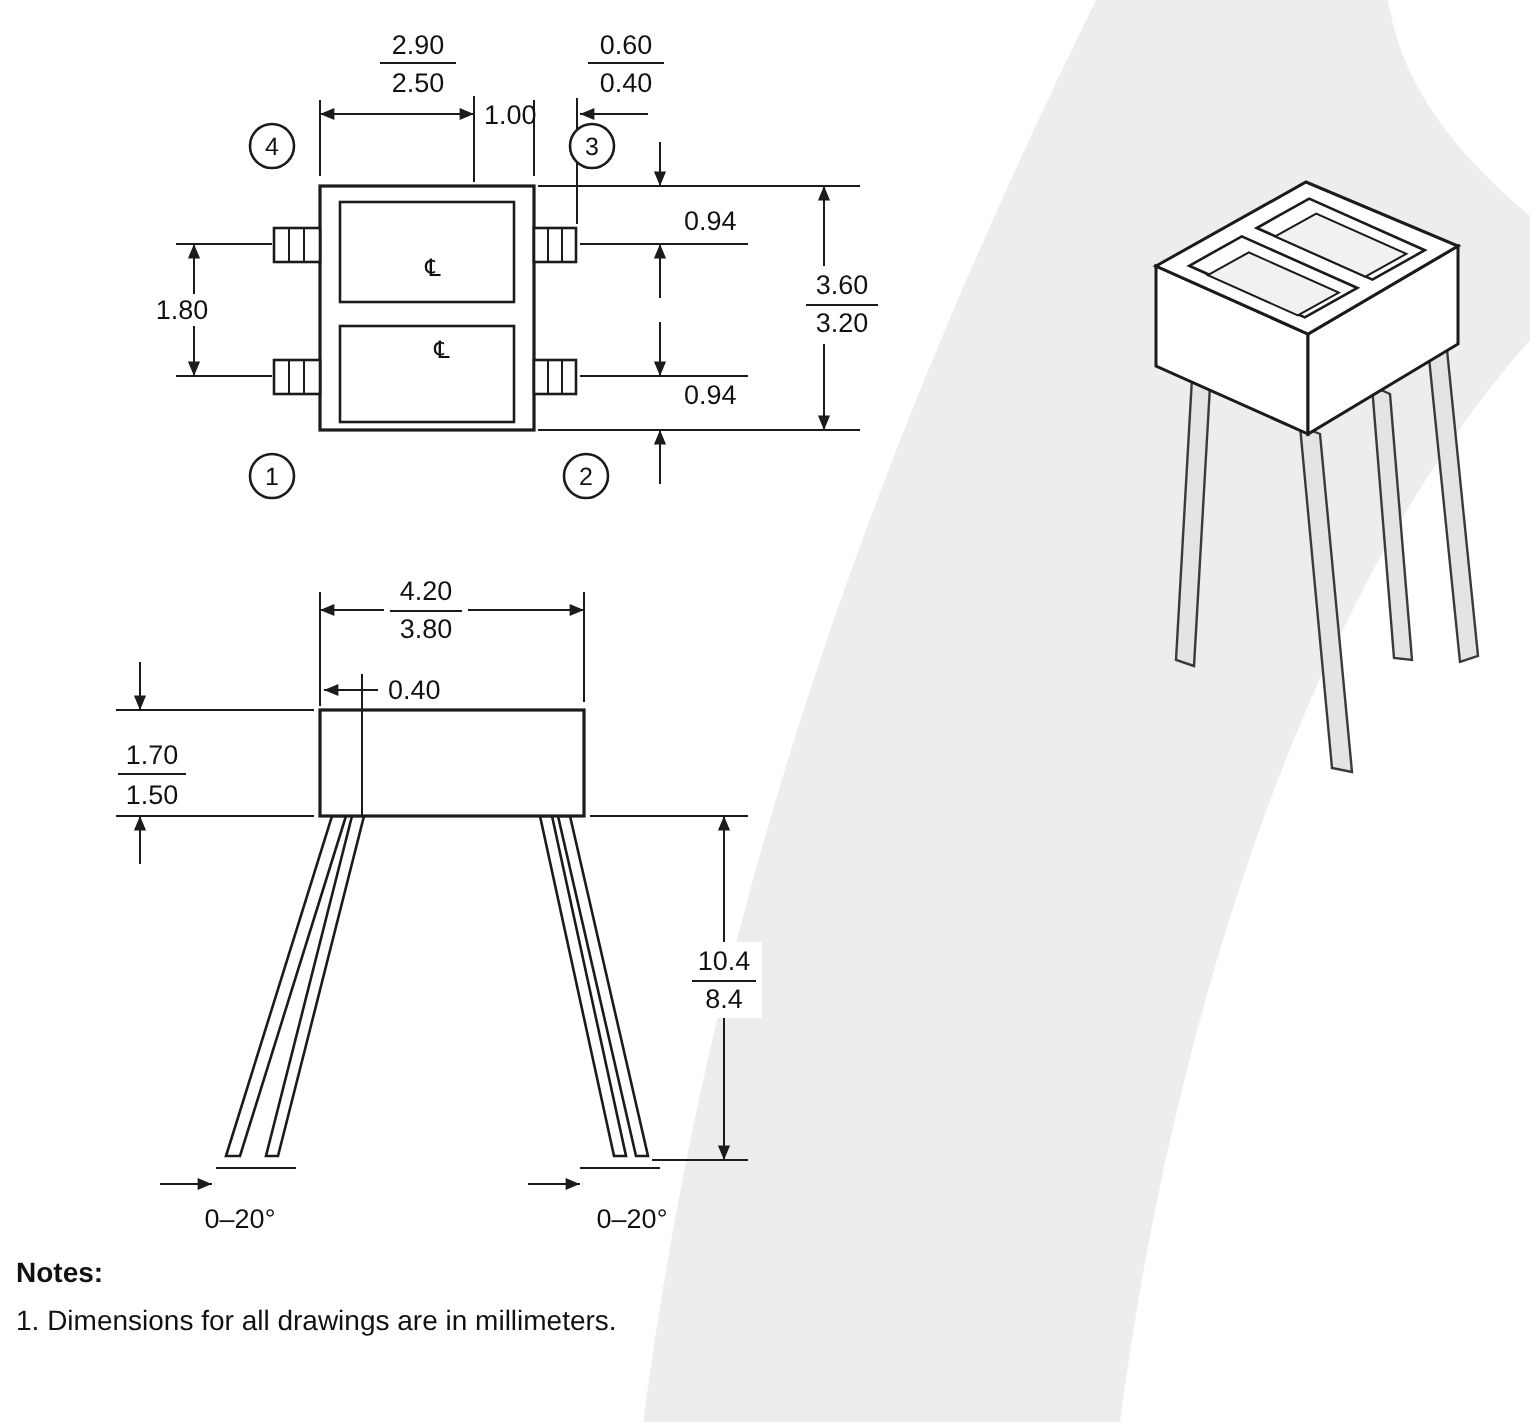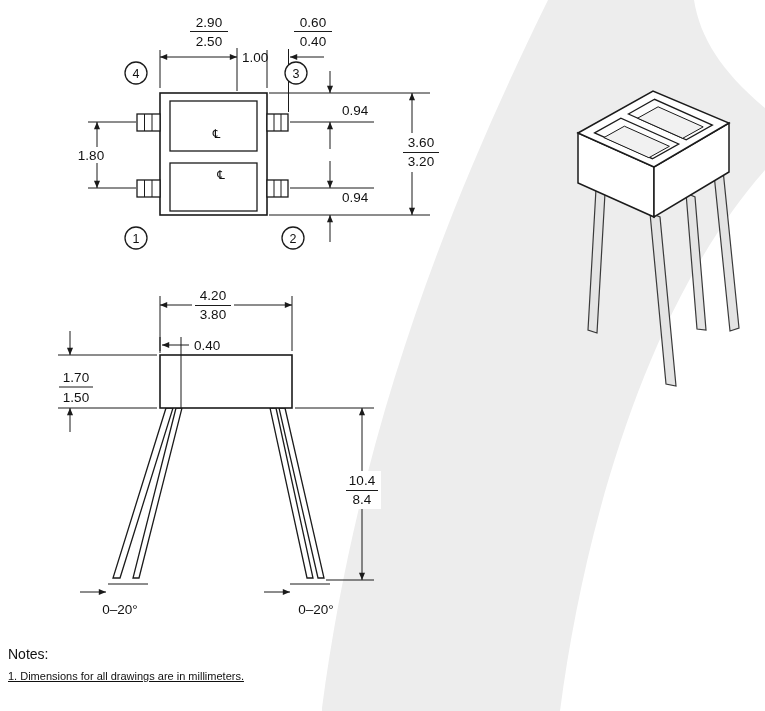--- a/index.html
+++ b/index.html
@@ -15,22 +15,22 @@
   text.dt{font-family:"Liberation Sans",sans-serif;font-size:13.5px;fill:#111;}
   text.mid{text-anchor:middle;}
   text.pin{font-family:"Liberation Sans",sans-serif;font-size:12.5px;fill:#111;text-anchor:middle;}
   text.cl{font-family:"DejaVu Sans",sans-serif;font-size:12px;fill:#111;text-anchor:middle;}
   .lead3d{fill:#e4e4e4;stroke:#3a3a3a;stroke-width:1.2;}
   .face{fill:#ffffff;stroke:#1b1b1b;stroke-width:1.5;}
   .win{fill:#fdfdfd;stroke:#1b1b1b;stroke-width:1.3;}
   .win-in{fill:#f1f1f1;stroke:#1b1b1b;stroke-width:1;}
   
   .notes{position:absolute;left:8px;top:628px;color:#111;}
-  .notes-heading{font-size:14px;font-weight:normal;margin-bottom:8px;margin-top:18px;}
-  .note-line{font-size:11px;margin-bottom:8px;text-decoration:underline;}
+  .notes-heading{font-size:14px;font-weight:bold;margin-bottom:8px;}
+  .note-line{font-size:14px;margin-bottom:8px;}
 </style>
 </head>
 <body>
 
 <div class="canvas">
 
 <svg width="765" height="711" viewBox="0 0 765 711">
   <defs>
     <marker id="arr" viewBox="0 0 10 10" refX="9.5" refY="5" markerUnits="userSpaceOnUse" markerWidth="12" markerHeight="8" orient="auto">
       <path d="M0.5,1.2 L9.5,5 L0.5,8.8 Z" fill="#1b1b1b"></path>

